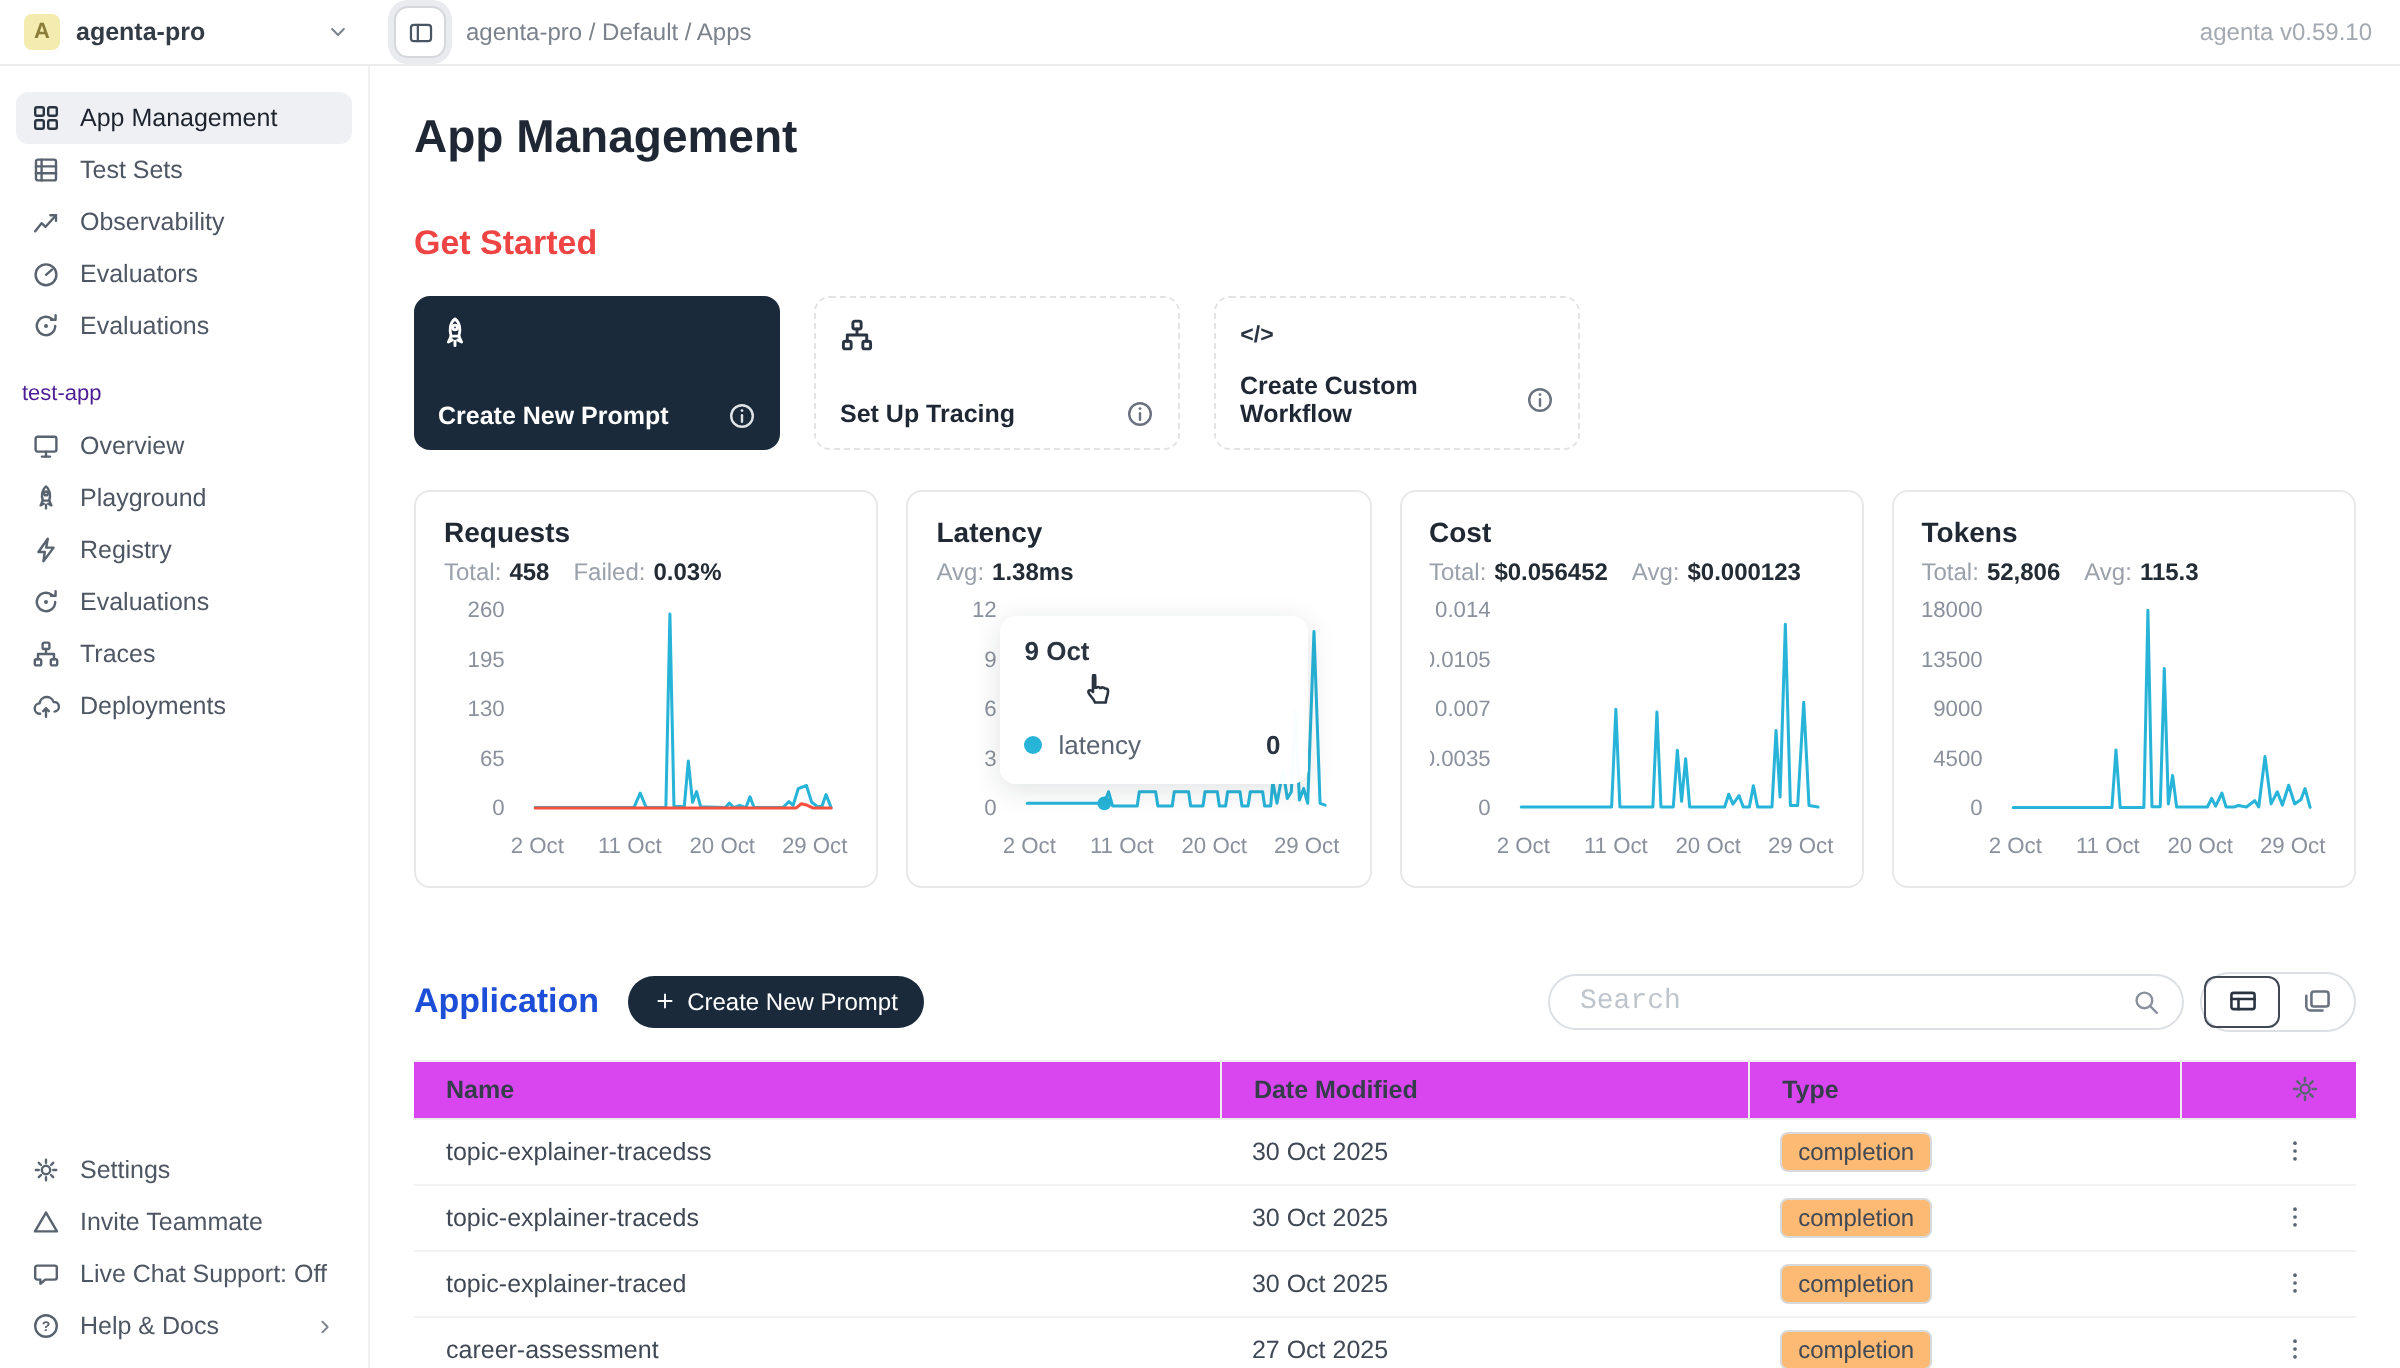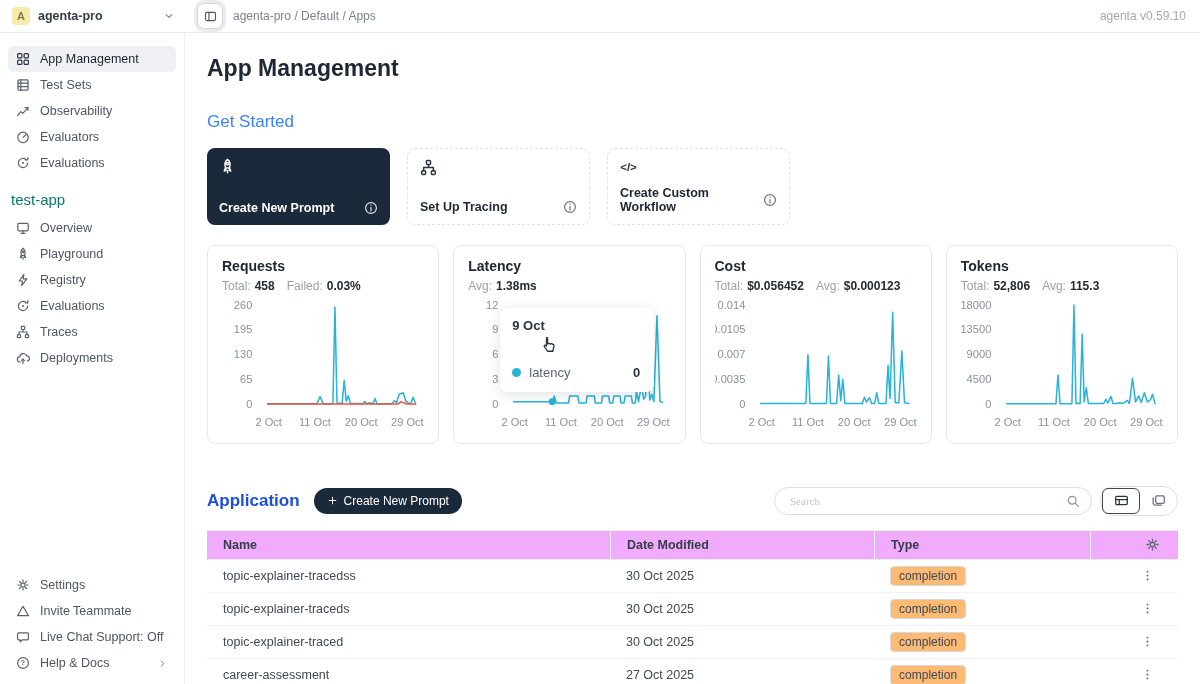--- a/index.html
+++ b/index.html
@@ -28,27 +28,27 @@
   
   .layout { display:flex; height:651px;justify-content:space-between; }
   .sidebar { width:185px; flex:0 0 185px; border-right:1px solid #f0f0f0;
     padding:13px 8px 8px; display:flex; flex-direction:column; }
   .nav-item { display:flex; align-items:center; gap:10px; height:26px; padding:0 8px;
     border-radius:6px; font-size:12.5px; color:#4d5662; cursor:default; }
   .nav-item .icon { color:#59636f; }
   .nav-item.selected { background:#eef0f3; color:#1c232c; font-weight:500; }
   .nav-item.selected .icon { color:#2a3340; }
   .nav-item .chev { margin-left:auto; color:#7b828c; width:11px; height:11px; }
-  .section-label { font-size:15px; color:#0f766e; margin:15px 0 7px 3px; }
+  .section-label { font-size:11px; color:#4c1d95; margin:15px 0 7px 3px; }
   .sidebar-footer { margin-top:auto; }
 
   
   .main { flex:1; padding:0 22px; overflow:hidden; }
   .page-title { font-size:23px; font-weight:600; margin:22px 0 0; color:#1e2733; }
-  .section-title { font-size:17px; font-weight:400; margin:30px 0 0; color:#3b82f6; }
+  .section-title { font-size:17px; font-weight:700; margin:30px 0 0; color:#ef4444; }
 
   .gs-row { display:flex; gap:17px; margin-top:16px; }
   .gs-card { width:183px; height:77px; border-radius:8px; padding:10px 12px;
     display:flex; flex-direction:column; justify-content:space-between; cursor:pointer; }
   .gs-card.dark { background:#1a2a3a; color:#fff; }
   .gs-card.light { border:1px dashed #e2e3e5; color:#1e2733; background:transparent; }
   .gs-icon { width:17px; height:17px; }
   .gs-card.light .gs-icon { color:#2a3442; }
   .gs-bottom { display:flex; align-items:center; justify-content:space-between;
     font-size:12.5px; font-weight:600; }
@@ -75,34 +75,34 @@
   .cursor-icon svg { width:100%; height:100%; }
 
   .app-row { display:flex; align-items:center; margin-top:42px; }
   .app-title { font-size:17px; font-weight:600; color:#1d4ed8; }
   .create-btn { margin-left:14px; height:26px; padding:0 13px; border-radius:13px;
     background:#1a2a3a; color:#fff; font-size:12px; display:flex; align-items:center;
     gap:6px; border:none; font-family:inherit; cursor:pointer; }
   .create-btn .icon { width:11px; height:11px; }
   .search-wrap { margin-left:auto; width:318px; height:28px; border:1px solid #dcdfe3;
     border-radius:14px; display:flex; align-items:center; padding:0 11px 0 13px; background:#fff; }
-  .search-input { border:none; outline:none; flex:1; font-size:11px; color:#1d4ed8;
-    background:transparent; font-family:Liberation Serif, serif; }
+  .search-input { border:none; outline:none; flex:1; font-size:14px; color:#1d4ed8;
+    background:transparent; font-family:Liberation Mono, monospace; }
   .search-input::placeholder { color:#bfc5cc; }
   .search-icon { color:#8a919c; }
   .view-toggle { margin-left:8px; width:78px; height:30px; border:1px solid #dcdfe3;
     border-radius:15px; display:flex; align-items:center; background:#fff; padding:1px; }
   .vt-seg { flex:1; height:26px; display:flex; align-items:center; justify-content:center;
     color:#6a7280; cursor:pointer; }
   .vt-seg .icon { width:15px; height:15px; }
   .vt-seg.selected { border:1.5px solid #3f4854; border-radius:6px; color:#2a3340; }
 
   .table { margin-top:14px; font-size:12.5px; }
   .t-head, .t-row { display:grid; grid-template-columns:41.5% 27.2% 22.2% 1fr; align-items:center; }
-  .t-head { height:30px; background:#f0abfc; border-top:1px solid #f0f0f0;
+  .t-head { height:30px; background:#d946ef; border-top:1px solid #f0f0f0;
     border-bottom:1px solid #ececec; color:#343d49; font-weight:600; }
   .t-head > div { padding-left:16px; height:100%; display:flex; align-items:center; }
   .t-head > div + div { border-left:1px solid #ececec; }
   .gear-cell { justify-content:flex-end !important; padding-right:18px; color:#5a6472; cursor:pointer; }
   .gear-cell .icon { width:15px; height:15px; }
   .t-row { height:33px; border-bottom:1px solid #f2f2f2; color:#3f4854; }
   .t-row > div { padding-left:16px; }
   .badge { display:inline-block; border:1px solid #d9d9d9; border-radius:4px;
     padding:2px 8px; font-size:12px; color:#3f4854; background:#fdba74; }
   .dots-cell { display:flex; justify-content:flex-end; padding-right:24px; color:#5a6472; cursor:pointer; }

